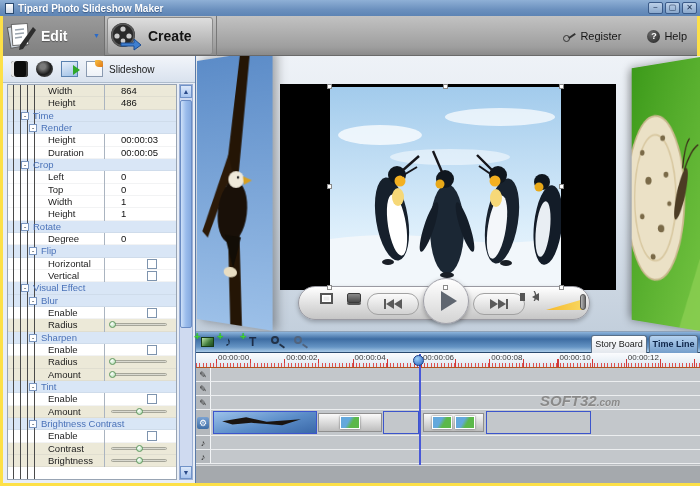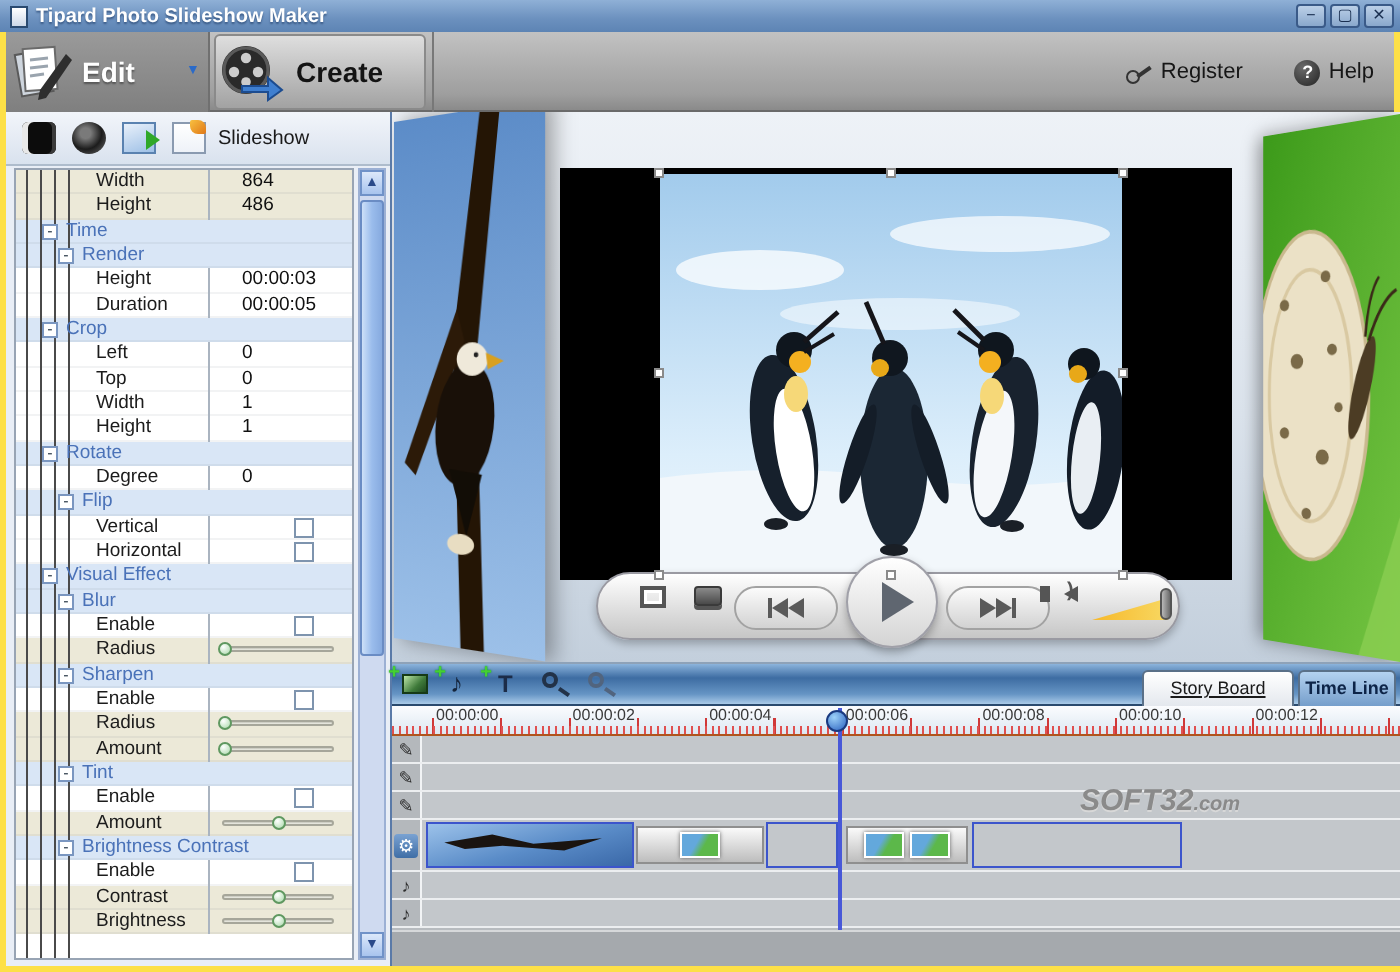--- a/index.html
+++ b/index.html
@@ -117,21 +117,21 @@
   .plusbadge::after { content:"+"; position:absolute; right:0px; top:-3px; color:#45d030; font-size:10px; font-weight:bold; text-shadow:0 0 1px #083; }
   .photo-g { position:absolute; left:1px; top:3px; width:13px; height:10px; border:1px solid #163a16;
     background:linear-gradient(135deg,#bde6a8,#3f7a3a 60%,#1e4a20); }
   .note-g { position:absolute; left:2px; top:0px; color:#15253c; font-size:13px; }
   .text-g { position:absolute; left:3px; top:1px; color:#1c2c48; font-size:12px; font-weight:bold; }
   .mag { position:absolute; left:2px; top:2px; width:8px; height:8px; border:2px solid #223248; border-radius:50%; }
   .mag::after { content:""; position:absolute; left:6px; top:7px; width:6px; height:2px; background:#223248; transform:rotate(35deg); }
   .mag.dim { border-color:#51647e; } .mag.dim::after { background:#51647e; }
   .ttab { position:absolute; top:3px; height:18px; font-size:9px; text-align:center; line-height:17px;
     border:1px solid #5a7088; border-bottom:none; border-radius:3px 3px 0 0; }
-  .ttab.sb { right:53px; width:76px; background:linear-gradient(180deg,#ffffff,#e4e8ee); color:#1a1a1a;text-decoration:underline; }
+  .ttab.sb { right:53px; width:56px; background:linear-gradient(180deg,#ffffff,#e4e8ee); color:#1a1a1a; }
   .ttab.tl { right:2px; width:49px; background:linear-gradient(180deg,#b4d2f0,#759ecb); color:#0d2448; font-weight:bold; }
   .ruler { position:absolute; left:0; top:21px; width:100%; height:15px; background:linear-gradient(180deg,#fbfcfe,#dde8f2); border-bottom:1px solid #b0541e; }
   .rlabel { position:absolute; top:0px; font-size:8px; color:#3a3a3a; }
   .ticks-minor { position:absolute; left:0; bottom:0; width:100%; height:4px;
     background:repeating-linear-gradient(90deg,#e05050 0 1px,transparent 1px 3.4px); }
   .ticks-major { position:absolute; left:20px; bottom:0; width:100%; height:8px;
     background:repeating-linear-gradient(90deg,#d03838 0 1px,transparent 1px 34.15px); }
   .tracks { position:absolute; left:0; top:36px; width:100%; height:97px; background:#b7bbbf; }
   .trow { position:relative; width:100%; border-bottom:1px solid #eceef0; background:#c3c7cb; }
   .trow .ticol { position:absolute; left:0; top:0; bottom:0; width:15px; background:#b4b8bc; border-right:1px solid #f2f4f6;
@@ -268,27 +268,27 @@
           </div>
           <div class="prow">
             <div class="plab">Degree</div>
             <div class="pval">0</div>
           </div>
           <div class="prow sec lvl2">
             <div class="minus">-</div>
             <div class="slab">Flip</div>
           </div>
           <div class="prow">
+            <div class="plab">Horizontal</div>
+            <div class="pval">
+              <div class="cbox"></div>
+            </div>
+          </div>
+          <div class="prow">
             <div class="plab">Vertical</div>
-            <div class="pval">
-              <div class="cbox"></div>
-            </div>
-          </div>
-          <div class="prow">
-            <div class="plab">Horizontal</div>
             <div class="pval">
               <div class="cbox"></div>
             </div>
           </div>
           <div class="prow sec lvl1">
             <div class="minus">-</div>
             <div class="slab">Visual Effect</div>
           </div>
           <div class="prow sec lvl2">
             <div class="minus">-</div>

